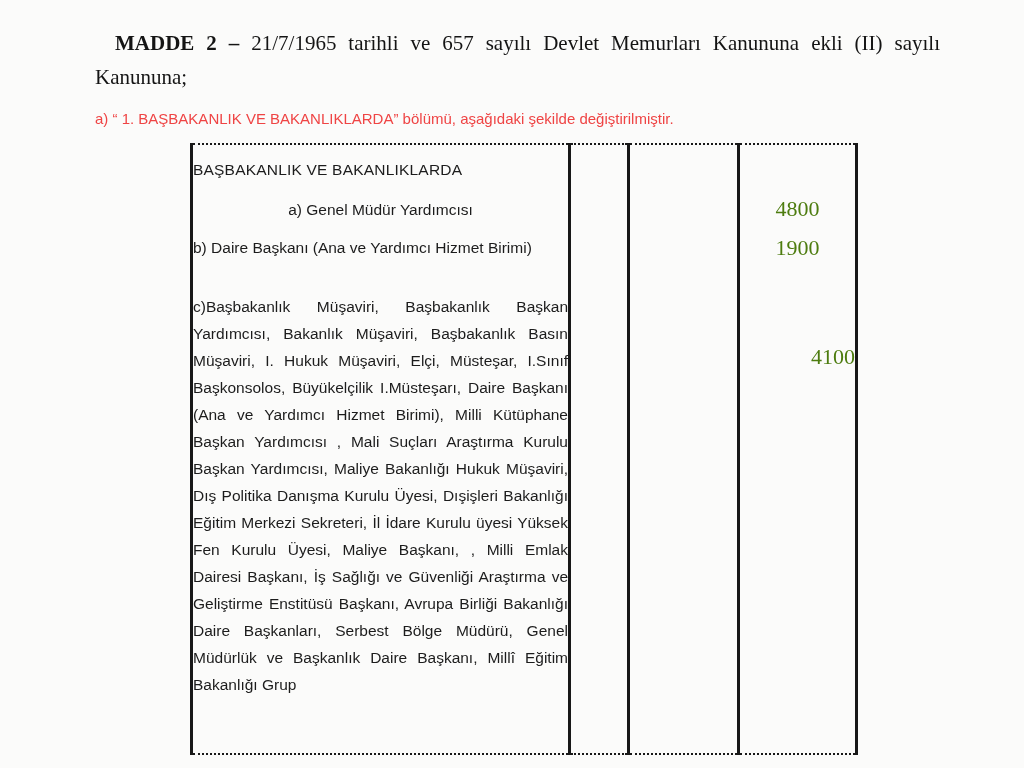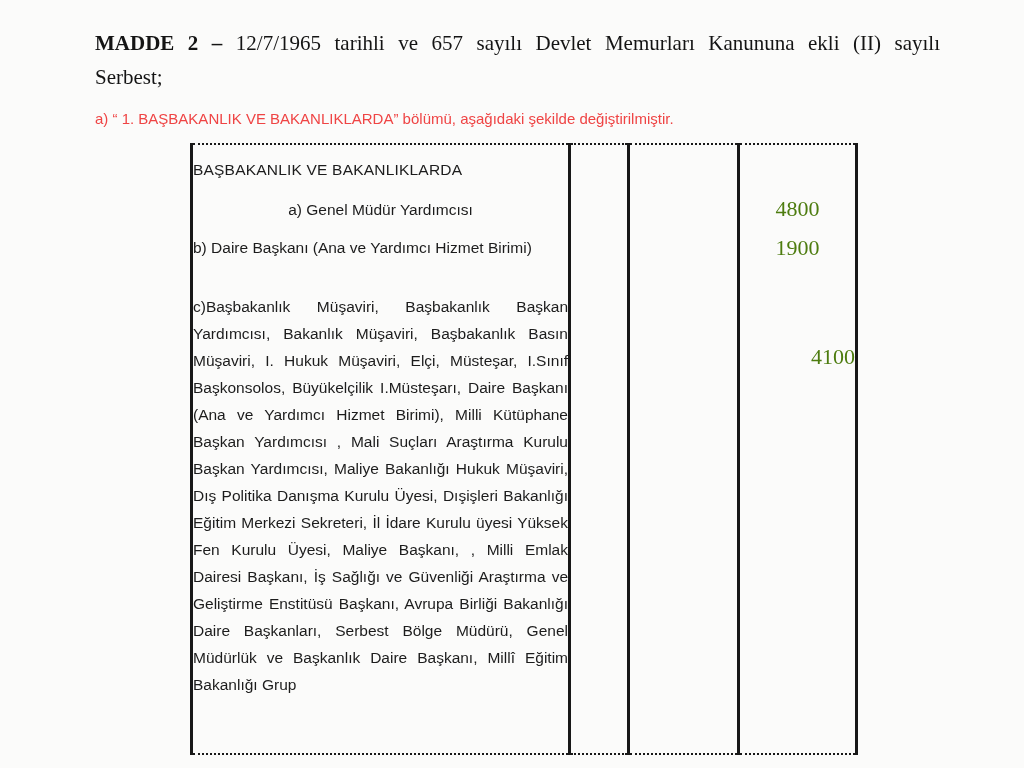--- a/index.html
+++ b/index.html
@@ -22,21 +22,21 @@
     margin: 26px 84px 0 95px;
     font-family: "Liberation Serif", "DejaVu Serif", serif;
     font-size: 21px;
     line-height: 34px;
     color: #141414;
   }
   .heading .l1 {
     text-align: justify;
     text-align-last: justify;
   }
-  .heading .bold { font-weight: bold; }
+  .heading .bold { font-weight: bold; margin-left: 20px; }
 
   
   .intro {
     margin: 14px 60px 0 95px;
     font-family: "Liberation Sans", "DejaVu Sans", sans-serif;
     font-size: 15px;
     line-height: 22px;
     color: #ef4444;
   }
 
@@ -92,23 +92,23 @@
   tr.r-c td.c4 { padding-top: 55px; text-align: right; }
 </style>
 </head>
 <body>
 
 <div class="page">
 
   <div class="heading">
     <div class="l1">
       <span class="bold">MADDE 2 –</span>
-      <span>12/7/1965 tarihli ve 657 sayılı Devlet Memurları Kanununa ekli (II) sayılı</span>
+      <span>21/7/1965 tarihli ve 657 sayılı Devlet Memurları Kanununa ekli (II) sayılı</span>
     </div>
-    <div class="l2">Serbest;</div>
+    <div class="l2">Kanununa;</div>
   </div>
 
   <div class="intro">a)  “ 1. BAŞBAKANLIK VE BAKANLIKLARDA” bölümü, aşağıdaki şekilde değiştirilmiştir.</div>
 
   <div class="tablewrap">
     <table class="schedule">
       <colgroup>
         <col style="width:378px">
         <col style="width:59px">
         <col style="width:110px">

